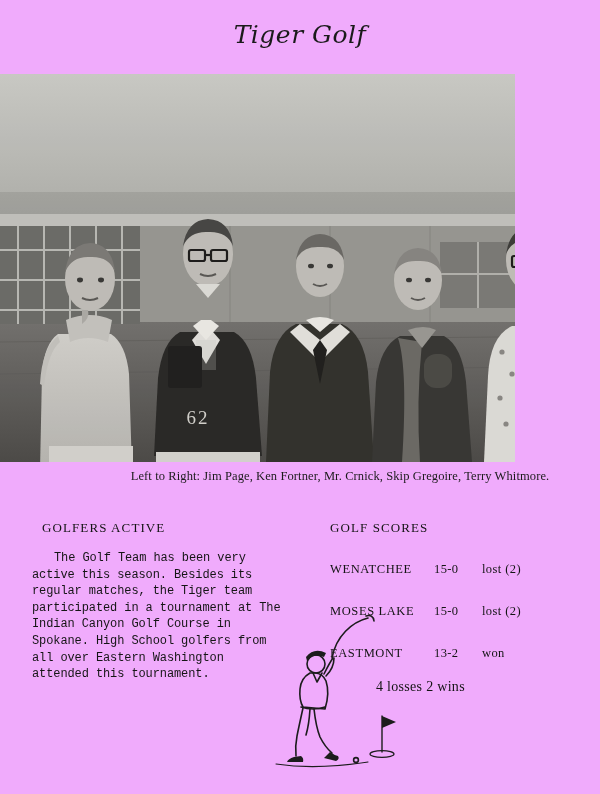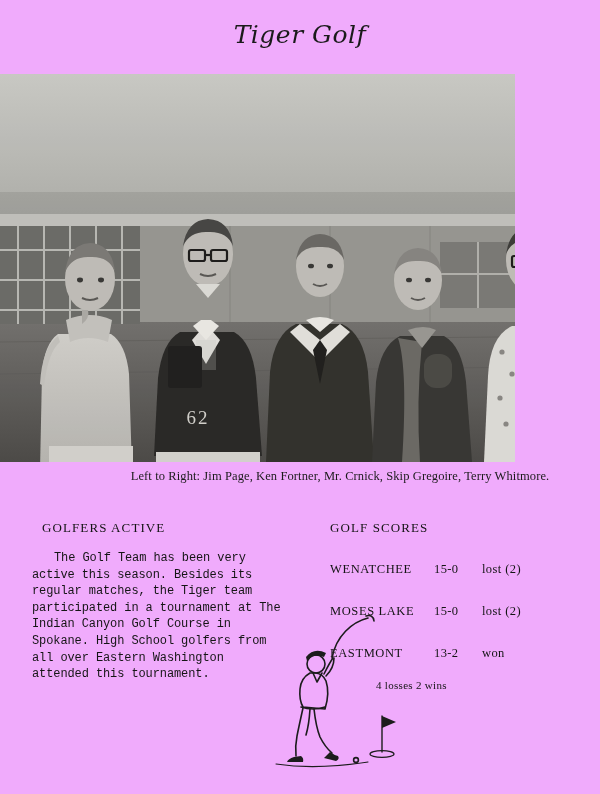--- a/index.html
+++ b/index.html
@@ -105,21 +105,21 @@
     align-items: baseline;
     margin-bottom: 15px;
   }
   .sc-team { width: 104px; letter-spacing: 0.6px; }
   .sc-score { width: 48px; letter-spacing: 0.4px; margin-top: 12px; }
   .sc-result { letter-spacing: 0.4px; }
   .totals {
     margin-top: 18px;
     padding-left: 46px;
     font-family: "Liberation Serif", serif;
-    font-size: 11px;
+    font-size: 14px;
     letter-spacing: 0.3px;
   }
 
   
   .golfer {
     position: absolute;
     top: 612px;
     left: 270px;
     width: 150px;
     height: 160px;

